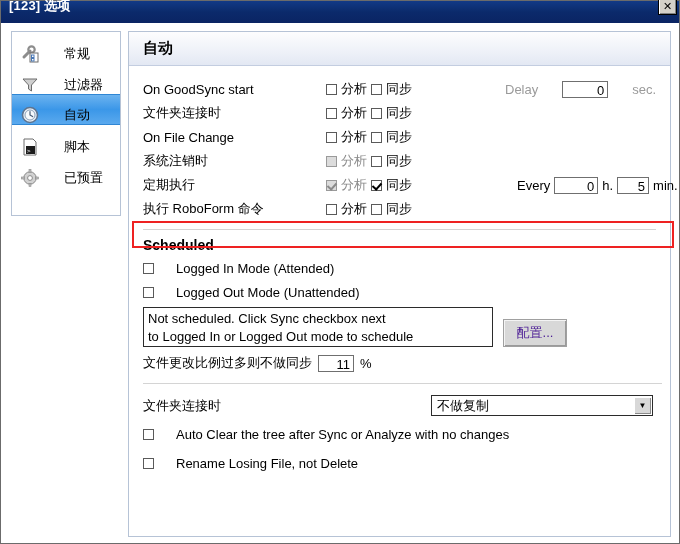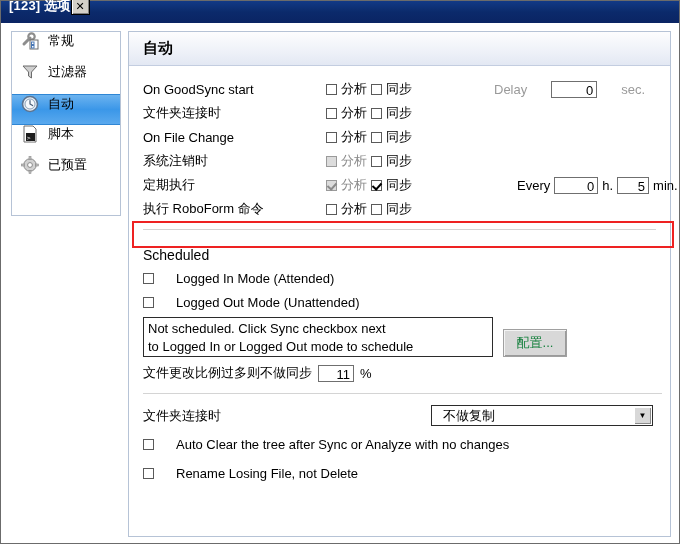--- a/index.html
+++ b/index.html
@@ -6,32 +6,32 @@
   body{
     width:680px;height:544px;overflow:hidden;
     font-family:"Liberation Sans","DejaVu Sans",sans-serif;
     font-size:13px;color:#000;background:#ffffff;
   }
   
   #window{position:relative;width:680px;height:544px;box-sizing:border-box;
           border:1px solid #6b6b6b;background:#ffffff;}
   
   #titlebar{height:22px;background:linear-gradient(to bottom,#123a86 0%,#0b2a6b 50%,#0a2463 100%);
-            display:flex;align-items:center;justify-content:flex-start;
+            display:flex;align-items:center;justify-content:space-between;
             padding:0 2px 12px 8px;box-sizing:border-box;}
   #title-text{color:#ffffff;font-weight:bold;font-size:13px;letter-spacing:.2px;white-space:nowrap;}
   #close-btn{width:17px;height:16px;background:#d4d0c8;border:1px solid #000;
              display:flex;align-items:center;justify-content:center;
              font-size:11px;font-weight:bold;line-height:1;color:#000;cursor:pointer;
              box-shadow:inset 1px 1px 0 #fff, inset -1px -1px 0 #808080;}
   
   #content{position:absolute;top:22px;left:0;right:0;bottom:0;background:#ffffff;}
   #sidebar{position:absolute;left:10px;top:8px;width:110px;height:185px;
            background:#ffffff;border:1px solid #b6c3d6;box-sizing:border-box;}
-  .side-item{display:flex;align-items:flex-start;gap:9px;height:31px;padding-left:9px;
+  .side-item{display:flex;align-items:flex-end;gap:25px;height:31px;padding-left:9px;
              box-sizing:border-box;cursor:pointer;font-size:13px;color:#000;}
   .side-item.selected{background:linear-gradient(to bottom,#6cb3ef 0%,#3b97e8 50%,#5aa9ee 100%);
                       border-top:1px solid #2f86d4;border-bottom:1px solid #2f86d4;}
   .side-label{white-space:nowrap;}
   .sicon{width:18px;height:18px;flex:0 0 18px;position:relative;}
   
   #panel{position:absolute;left:127px;top:8px;right:8px;bottom:6px;
          border:1px solid #b6c3d6;background:#ffffff;box-sizing:border-box;}
   #panel-head{height:34px;background:linear-gradient(to bottom,#fdfdfe 0%,#eef1f8 60%,#e3e8f3 100%);
               border-bottom:1px solid #c3cde0;display:flex;align-items:center;padding-left:14px;
@@ -54,36 +54,36 @@
   .rightgrp{position:absolute;display:flex;align-items:center;gap:4px;font-size:13px;}
   .txtbox{border:1px solid #6f6f6f;background:#ffffff;height:17px;line-height:17px;
           text-align:right;padding:0 3px;box-sizing:border-box;font-size:13px;}
   .dim{color:#9a9a9a;}
   
   #redbox{position:absolute;left:131px;top:198px;width:542px;height:27px;
           border:2px solid #ee2222;box-sizing:border-box;pointer-events:none;}
   #annot{position:absolute;left:232px;top:262px;width:430px;color:#e8594f;font-size:13px;
          line-height:17px;}
   
-  #sched-title{font-weight:normal;font-size:14px;margin-top:17px;}
+  #sched-title{font-weight:bold;font-size:14px;margin-top:7px;}
   .ckrow{display:flex;align-items:center;gap:22px;height:22px;font-size:13px;}
   #schedbox-wrap{display:flex;align-items:flex-end;gap:10px;margin-top:4px;}
   #schedbox{width:350px;height:40px;border:1px solid #2b2b2b;background:#ffffff;
             padding:2px 4px;box-sizing:border-box;font-size:13px;line-height:18px;}
   #cfgbtn{width:62px;height:26px;background:#d8d8d8;border:1px solid #a0a0a0;
           box-shadow:inset 1px 1px 0 #f4f4f4, inset -1px -1px 0 #9a9a9a;
-          color:#15803d;font-size:13px;display:flex;align-items:center;justify-content:center;
+          color:#4c1d95;font-size:13px;display:flex;align-items:center;justify-content:center;
           margin-top:6px;cursor:default;}
   #pctrow{display:flex;align-items:center;gap:6px;margin-top:7px;font-size:13px;}
   hr.sep{border:none;border-top:1px solid #d4d4d4;margin:11px 8px 0 0;}
   #confrow{display:flex;align-items:center;margin-top:11px;font-size:13px;}
   #confrow .clabel{width:288px;}
   #ddl{width:222px;height:21px;border:1px solid #2b2b2b;background:#ffffff;
        display:flex;align-items:center;justify-content:space-between;box-sizing:border-box;
-       padding-left:11px;font-size:13px;cursor:pointer;}
+       padding-left:5px;font-size:13px;cursor:pointer;}
   #ddl-arrow{width:17px;height:17px;margin-right:1px;background:#d8d8d8;
              box-shadow:inset 1px 1px 0 #fff, inset -1px -1px 0 #8a8a8a;
              display:flex;align-items:center;justify-content:center;font-size:8px;color:#000;}
   .botck{margin-top:7px;}
 </style>
 </head>
 <body>
 
 <div id="window">
 
@@ -166,21 +166,21 @@
       <div id="panel-body">
 
         <div class="trow">
           <span class="tlabel">On GoodSync start</span>
           <span class="cbgrp">
             <span class="ck"></span>
             <span class="cklabel">分析</span>
             <span class="ck"></span>
             <span class="cklabel">同步</span>
           </span>
-          <span class="rightgrp" style="left:351px;gap:24px;">
+          <span class="rightgrp" style="left:362px;gap:24px;">
             <span class="dim">Delay</span>
             <span class="txtbox" style="width:46px;">0</span>
             <span class="dim">sec.</span>
           </span>
         </div>
 
         <div class="trow">
           <span class="tlabel">文件夹连接时</span>
           <span class="cbgrp">
             <span class="ck"></span>

